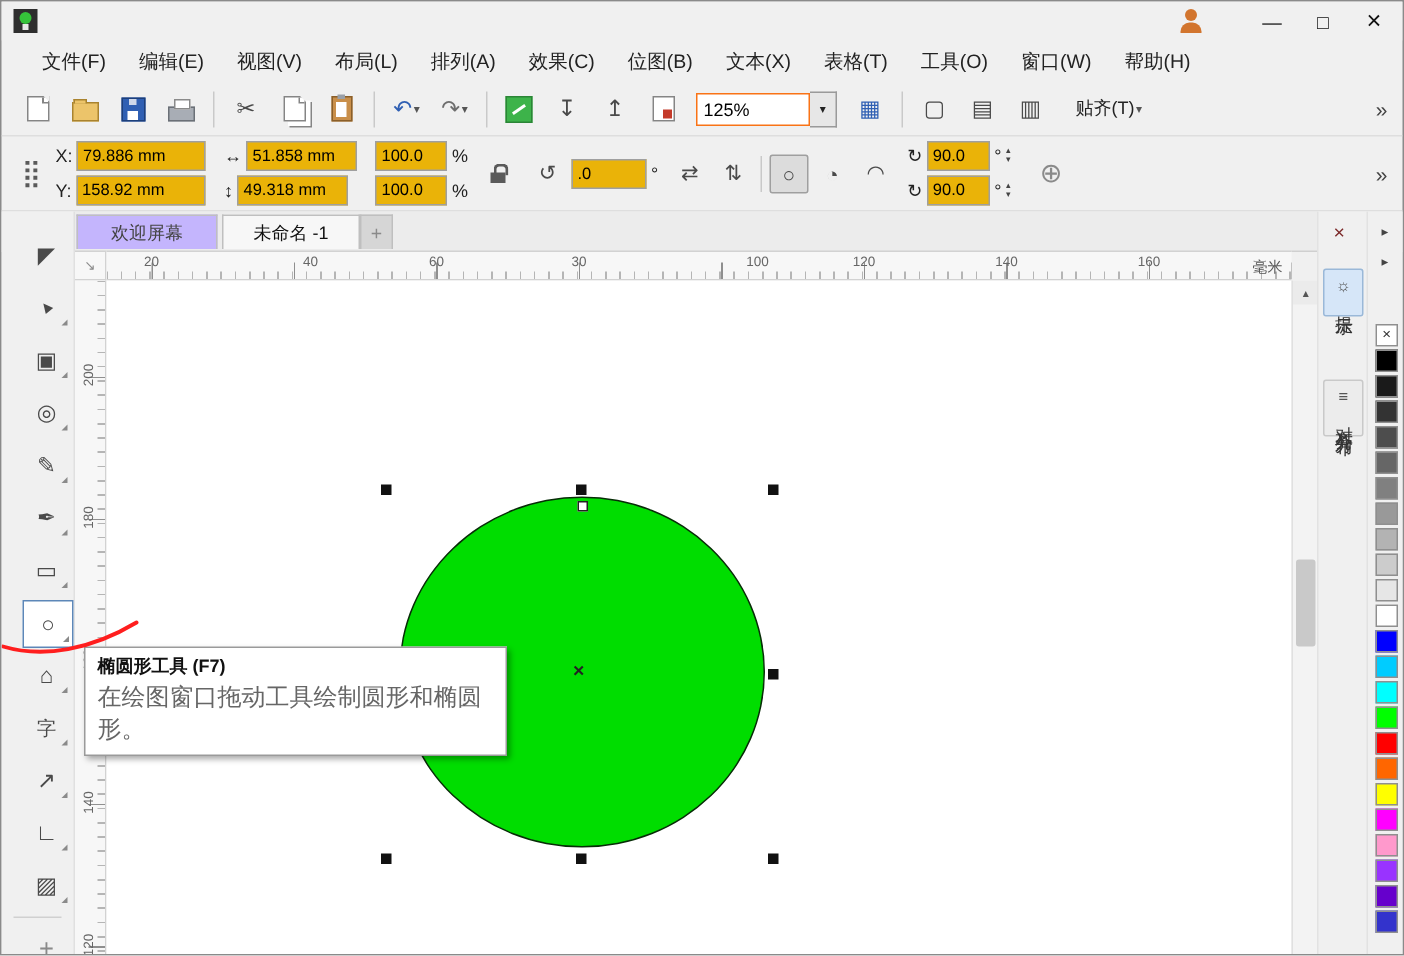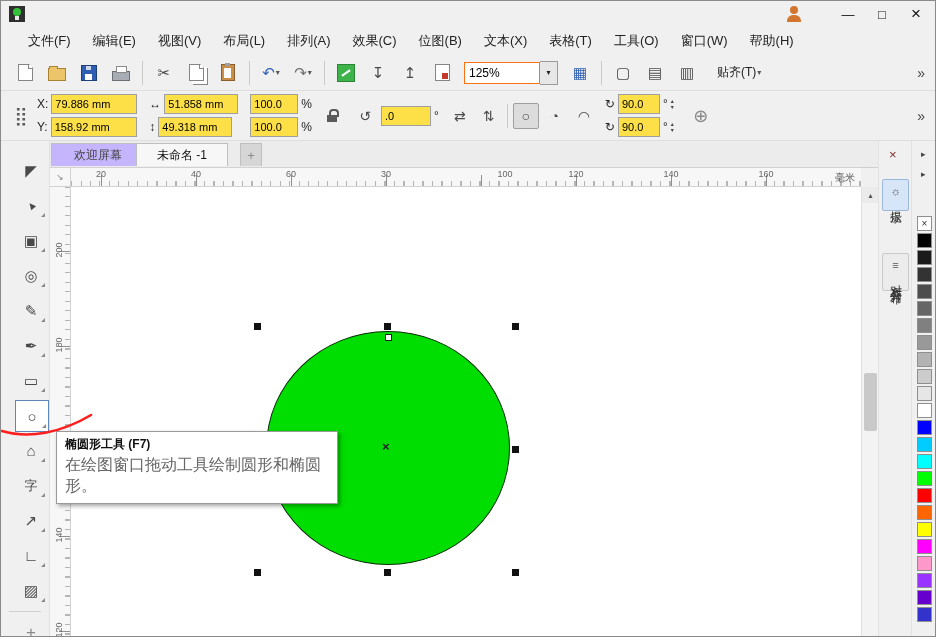--- a/index.html
+++ b/index.html
@@ -48,21 +48,21 @@
   .combo{display:flex;align-items:center;margin:0 6px}
   .combo input{width:66px;height:20px;border:1px solid #f97316;font-size:12px;padding:0 4px;font-family:inherit}
   .combo .drop{width:17px;height:22px;border:1px solid #9a9a9a;border-left:none;background:#e7e7e7;display:flex;align-items:center;justify-content:center;font-size:8px}
   .blue{color:#2f5fb3}.gray{color:#6e6e6e}
   .snap{display:flex;align-items:center;font-size:12px;padding:3px 6px;margin-left:8px}
   .overflow{font-size:14px;color:#444;margin-left:auto;margin-right:10px}
   
   #propbar{left:0;top:90px;width:100%;height:50px;display:flex;align-items:center;padding-left:6px;box-sizing:border-box;border-bottom:1px solid #dedede}
   .vcol{display:flex;flex-direction:column;gap:3px}
   .frow{display:flex;align-items:center;gap:3px;height:20px}
-  .field{height:18px;border:1px solid #9f9f9f;background:#fde047;font-size:11px;padding:0 3px;font-family:inherit}
+  .field{height:18px;border:1px solid #9f9f9f;background:#eab308;font-size:11px;padding:0 3px;font-family:inherit}
   .w80{width:78px}.w70{width:66px}.w44{width:40px}.w46{width:42px}.w38{width:34px}
   .plab{font-size:12px;color:#222}
   .pbtn{width:24px;height:24px;display:flex;align-items:center;justify-content:center;font-size:14px;color:#4a4a4a;border:1px solid transparent;border-radius:2px}
   .pbtn.tall{height:42px}
   .pbtn.pressed{background:#dcdcdc;border-color:#9f9f9f}
   .lock{position:relative;width:12px;height:14px}
   .lock::before{content:"";position:absolute;left:2px;top:0;width:6px;height:6px;border:2px solid #5a5a5a;border-bottom:none;border-radius:4px 4px 0 0}
   .lock::after{content:"";position:absolute;left:0;top:6px;width:10px;height:7px;background:#5a5a5a}
   .spin{display:flex;flex-direction:column;justify-content:center;gap:1px;font-size:6px;color:#444;line-height:.8}
   .braille{font-size:18px;color:#5a5a5a;letter-spacing:-2px}
@@ -300,32 +300,32 @@
       </div>
     </div>
     <div class="pbtn" style="margin-left:14px;font-size:18px;color:#8a8a8a">
         <span>⊕</span>
       </div>
     <div class="overflow">»</div>
   </div>
 
   <div id="tabbar" class="abs">
     <div class="doc-tab inactive" style="left:50px;width:94px">欢迎屏幕</div>
-    <div class="doc-tab active" style="left:135px;width:92px">未命名 -1</div>
+    <div class="doc-tab active" style="left:147px;width:92px">未命名 -1</div>
     <div class="doc-tab newtab" style="left:239px;width:22px">+</div>
   </div>
 
   <div id="ruler-corner" class="abs">
     <span>↘</span>
   </div>
   <div id="ruler-h" class="abs">
     <div class="ticks"></div>
     <div class="majors"></div>
     <span class="hlab" style="left:30px">20</span>
-    <span class="hlab" style="left:125px">40</span>
+    <span class="hlab" style="left:136px">40</span>
     <span class="hlab" style="left:220px">60</span>
     <span class="hlab" style="left:315px">30</span>
     <span class="hlab" style="left:434px">100</span>
     <span class="hlab" style="left:505px">120</span>
     <span class="hlab" style="left:600px">140</span>
     <span class="hlab" style="left:695px">160</span>
     <span class="unit">毫米</span>
   </div>
   <div id="ruler-v" class="abs">
     <div class="ticks"></div>

